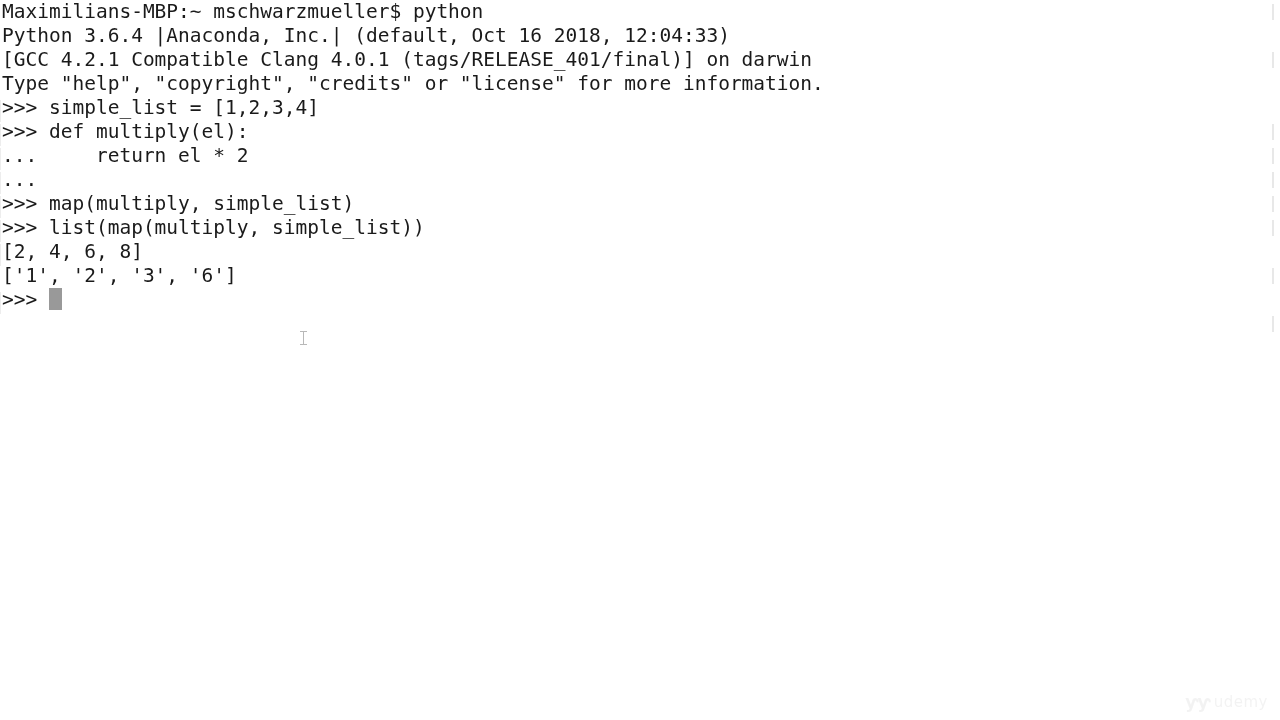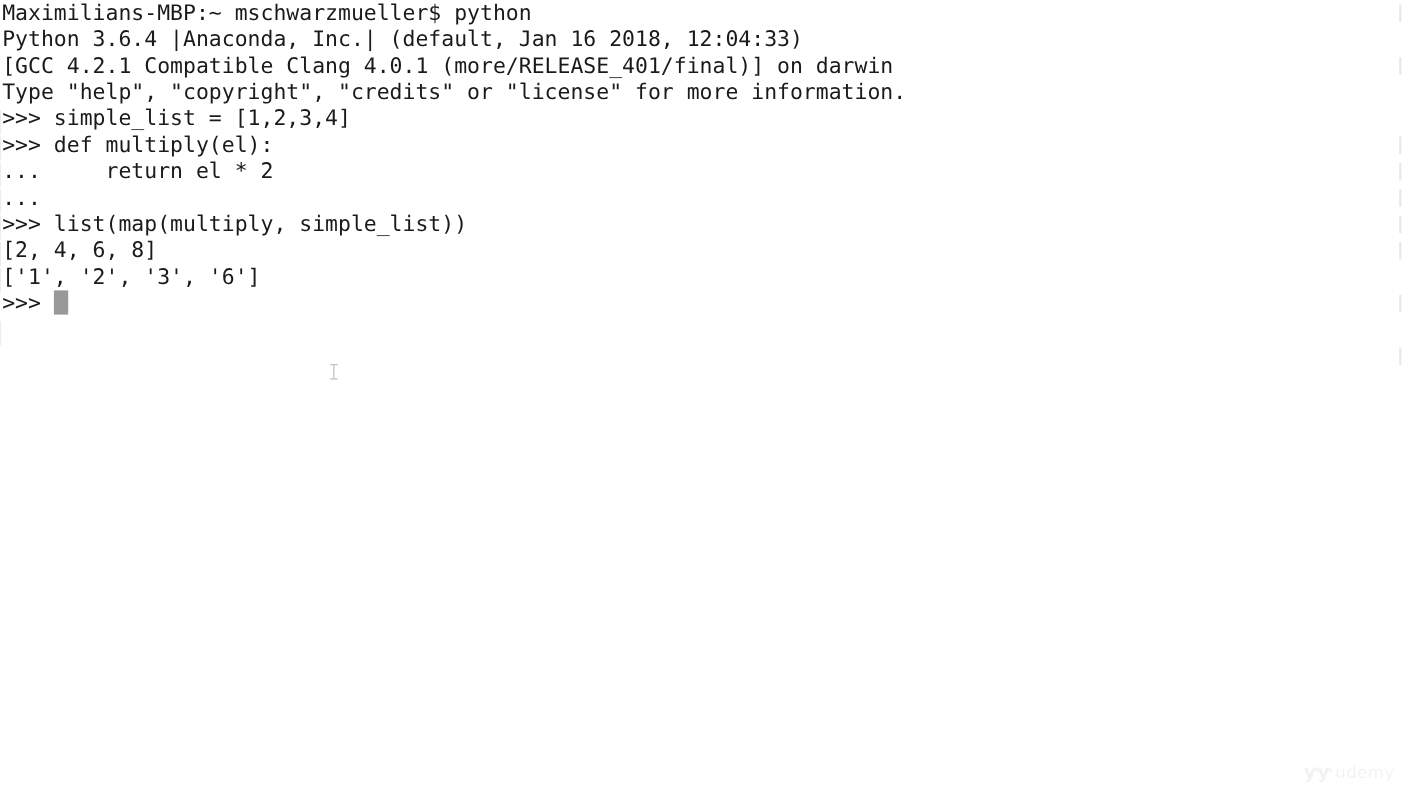--- a/index.html
+++ b/index.html
@@ -126,27 +126,28 @@
   }
 </style>
 </head>
 <body>
 
 <div id="terminal">
 
   <div id="terminal-screen">
 
     <div class="term-line">Maximilians-MBP:~ mschwarzmueller$ python</div>
-    <div class="term-line">Python 3.6.4 |Anaconda, Inc.| (default, Jan 16 2018, 12:04:33)</div>
-    <div class="term-line">[GCC 4.2.1 Compatible Clang 4.0.1 (more/RELEASE_401/final)] on darwin</div>
+    <div class="term-line">Python 3.6.4 |Anaconda, Inc.| (default, Oct 16 2018, 12:04:33)</div>
+    <div class="term-line">[GCC 4.2.1 Compatible Clang 4.0.1 (tags/RELEASE_401/final)] on darwin</div>
     <div class="term-line">Type "help", "copyright", "credits" or "license" for more information.</div>
     <div class="term-line">&gt;&gt;&gt; simple_list = [1,2,3,4]</div>
     <div class="term-line">&gt;&gt;&gt; def multiply(el):</div>
     <div class="term-line">...     return el * 2</div>
     <div class="term-line">... </div>
+    <div class="term-line">&gt;&gt;&gt; map(multiply, simple_list)</div>
     <div class="term-line">&gt;&gt;&gt; list(map(multiply, simple_list))</div>
     <div class="term-line">[2, 4, 6, 8]</div>
     <div class="term-line">['1', '2', '3', '6']</div>
 
     <div class="term-line cursor-line"><span>&gt;&gt;&gt; </span><span id="block-cursor"></span></div>
 
   </div>
 
   <div class="edge-tick right" style="top:4px"></div>
   <div class="edge-tick right" style="top:52px"></div>

